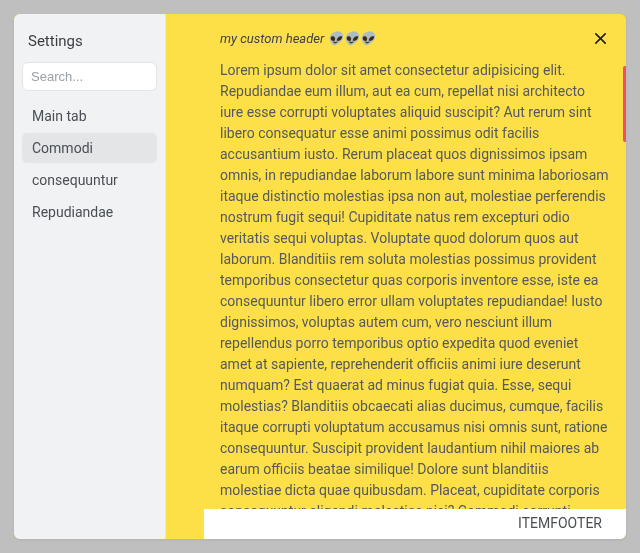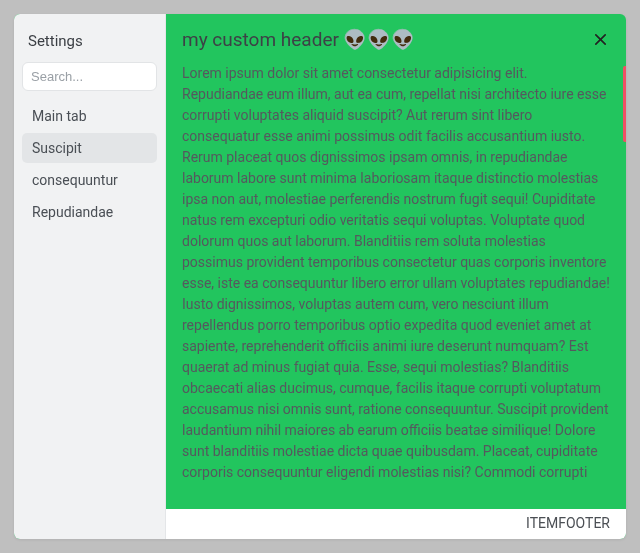--- a/index.html
+++ b/index.html
@@ -5,27 +5,28 @@
   * { box-sizing: border-box; margin: 0; padding: 0; }
   body {
     font-family: -apple-system, BlinkMacSystemFont, "Segoe UI", Roboto, Arial, sans-serif;
     background: #bfbfbf;
     width: 640px;
     height: 553px;
     overflow: hidden;
     padding: 14px;
   }
   .panel {
-    background: #22c55e;
+    background: #fde047;
     border-radius: 6px;
     width: 100%;
     height: 100%;
     display: flex;
     overflow: hidden;
     box-shadow: 0 1px 3px rgba(0,0,0,0.08);
+    gap: 38px;
   }
   .sidebar {
     width: 152px;
     flex-shrink: 0;
     background: #f1f2f3;
     border-right: 1px solid #e4e6e8;
     padding: 14px 8px 0 8px;
     display: flex;
     flex-direction: column;
   }
@@ -66,22 +67,23 @@
     position: relative;
     min-width: 0;
   }
   .header {
     display: flex;
     align-items: center;
     justify-content: space-between;
     padding: 14px 16px 10px 16px;
   }
   .header-title {
-    font-size: 19px;
+    font-size: 13px;
     color: #3d4146;
+    font-style: italic;
   }
   .close-btn {
     width: 20px;
     height: 20px;
     display: flex;
     align-items: center;
     justify-content: center;
     cursor: pointer;
     color: #222;
   }
@@ -100,21 +102,21 @@
   .accent-bar {
     position: absolute;
     top: 52px;
     right: 0;
     width: 3px;
     height: 76px;
     background: #f05065;
     border-radius: 2px 0 0 2px;
   }
   .footer {
-    padding: 6px 16px 8px 0;
+    padding: 6px 24px 8px 0;
     text-align: right;
     font-size: 14px;
     color: #4b4f54;
     background: #fff;
   }
 </style>
 </head>
 <body>
 
 <div class="panel">
@@ -122,21 +124,21 @@
   <aside class="sidebar">
     <div class="sidebar-title">Settings</div>
     <div class="search-wrap">
       <input class="search-input" type="text" placeholder="Search..." style="">
     </div>
     <nav class="nav">
       <div class="nav-item">
         <span>Main tab</span>
       </div>
       <div class="nav-item active">
-        <span>Suscipit</span>
+        <span>Commodi</span>
       </div>
       <div class="nav-item">
         <span>consequuntur</span>
       </div>
       <div class="nav-item">
         <span>Repudiandae</span>
       </div>
     </nav>
   </aside>
 

